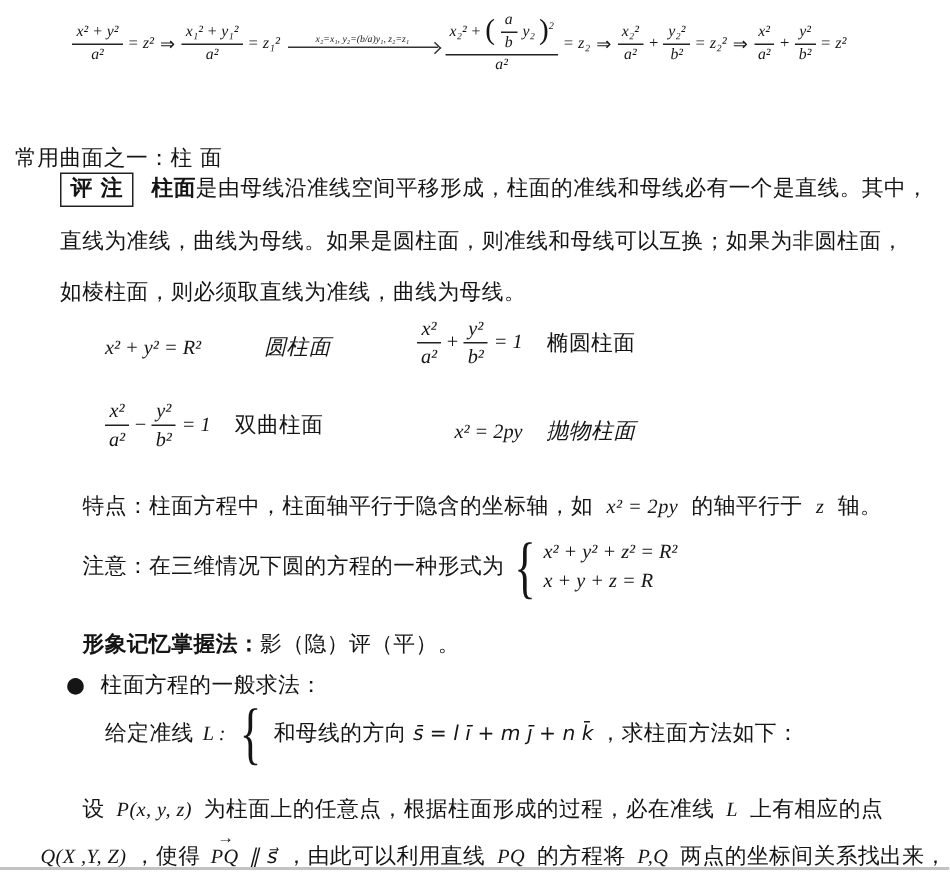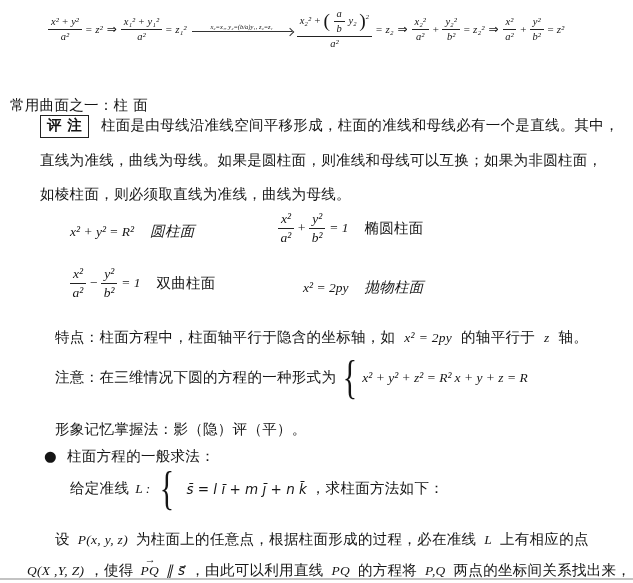--- a/index.html
+++ b/index.html
@@ -5,21 +5,21 @@
   html,body{margin:0;padding:0;}
   body{
     width:633px;height:583px;position:relative;overflow:hidden;
     background:#ffffff;color:#151515;
     font-family:"DejaVu Sans", sans-serif;
   }
   .abs{position:absolute;}
   .cn{font-size:14.5px;letter-spacing:0.3px;white-space:nowrap;}
   .m{font-family:"Liberation Serif", serif;font-style:italic;white-space:nowrap;}
   .f13{font-size:13.5px;}
-  b.cnb{font-weight:normal;}
+  b.cnb{font-weight:bold;}
   
   .frac{display:inline-flex;flex-direction:column;align-items:center;vertical-align:middle;line-height:1.15;}
   .frac .num{display:block;border-bottom:1px solid #222;padding:0 3px 1px;white-space:nowrap;text-align:center;}
   .frac .den{display:block;padding-top:1px;white-space:nowrap;text-align:center;}
   .frac.inner{font-size:9px;margin:0 1px;vertical-align:middle;}
   
   .topf{display:flex;align-items:center;gap:3px;font-size:11px;white-space:nowrap;margin-left:16px;}
   .topf .frac{font-size:10.5px;}
   .imp{font-style:normal;font-family:"DejaVu Sans", sans-serif;font-size:12px;padding:0 1px;}
   .maparrow{display:inline-flex;flex-direction:column;align-items:center;margin:0 2px;}
@@ -27,21 +27,21 @@
   .mapline{position:relative;min-width:100px;width:100%;height:1px;background:#333;margin-bottom:4px;}
   .mapline::after{content:"";position:absolute;right:-1px;top:-2px;width:5px;height:5px;
     border-top:1px solid #333;border-right:1px solid #333;transform:rotate(45deg);}
   .bigp{font-style:normal;font-size:185%;font-weight:300;line-height:0.75;vertical-align:middle;
     font-family:"Liberation Serif", serif;}
   sup{font-size:65%;}
   
   .cases{display:inline-flex;align-items:center;vertical-align:middle;margin:0 3px;}
   .brace{font-family:"Liberation Serif", serif;font-style:normal;font-size:46px;font-weight:200;
     line-height:0.85;transform:scaleX(0.65);margin-right:1px;}
-  .ccol{display:inline-flex;flex-direction:row;gap:3px;text-align:left;font-size:13.5px;}
+  .ccol{display:inline-flex;flex-direction:column;gap:3px;text-align:left;font-size:13.5px;}
   
   .badge{display:inline-block;border:1.6px solid #222;padding:0 6px 2px;font-weight:bold;
     margin-right:12px;font-size:14.5px;}
   
   .oa{position:relative;display:inline-block;margin:0 2px;}
   .oa-arr{position:absolute;left:0;right:0;top:-10px;text-align:center;font-size:11px;
     font-style:normal;letter-spacing:-1px;}
   .vecfont{font-family:"DejaVu Sans", sans-serif;font-style:italic;}
   .lbl-gap{margin-left:16px;font-style:italic;}
   .row-flex{display:flex;align-items:center;}
@@ -105,21 +105,21 @@
 </div>
 
 <div class="abs cn" style="top:96px;left:10px;">常用曲面之一：柱 面</div>
 
 <div class="abs cn" style="top:115px;left:40px;">
   <span class="badge">评 注</span><b class="cnb">柱面</b><span>是由母线沿准线空间平移形成，柱面的准线和母线必有一个是直线。其中，</span>
 </div>
 <div class="abs cn" style="top:151px;left:40px;">直线为准线，曲线为母线。如果是圆柱面，则准线和母线可以互换；如果为非圆柱面，</div>
 <div class="abs cn" style="top:185px;left:40px;">如棱柱面，则必须取直线为准线，曲线为母线。</div>
 
-<div class="abs row-flex" style="top:222px;left:70px;">
+<div class="abs row-flex" style="top:222px;left:70px;gap:26px;">
   <span class="m f13">x² + y² = R²</span>
   <span class="cn lbl-gap">圆柱面</span>
 </div>
 <div class="abs row-flex m f13" style="top:211px;left:278px;">
   <span class="frac">
     <span class="num">x²</span>
     <span class="den">a²</span>
   </span>
   <span style="margin:0 3px;">+</span>
   <span class="frac">
@@ -174,20 +174,21 @@
 <div class="abs cn" style="top:447px;left:44px;">
   <span style="margin-right:10px;">●</span><span>柱面方程的一般求法：</span>
 </div>
 
 <div class="abs row-flex" style="top:469px;left:70px;">
   <span class="cn">给定准线</span>
   <span class="m f13" style="margin:0 3px 0 6px;">L :</span>
   <span class="cases">
     <span class="brace">{</span>
   </span>
+  <span class="cn">和母线的方向</span>
   <span class="vecfont f13" style="margin:0 4px;">s̄ = l ī + m j̄ + n k̄</span>
   <span class="cn">，求柱面方法如下：</span>
 </div>
 
 <div class="abs cn" style="top:530px;left:55px;">
   <span>设</span>
   <span class="m f13" style="margin:0 3px;">P(x, y, z)</span>
   <span>为柱面上的任意点，根据柱面形成的过程，必在准线</span>
   <span class="m f13" style="margin:0 3px;">L</span>
   <span>上有相应的点</span>

